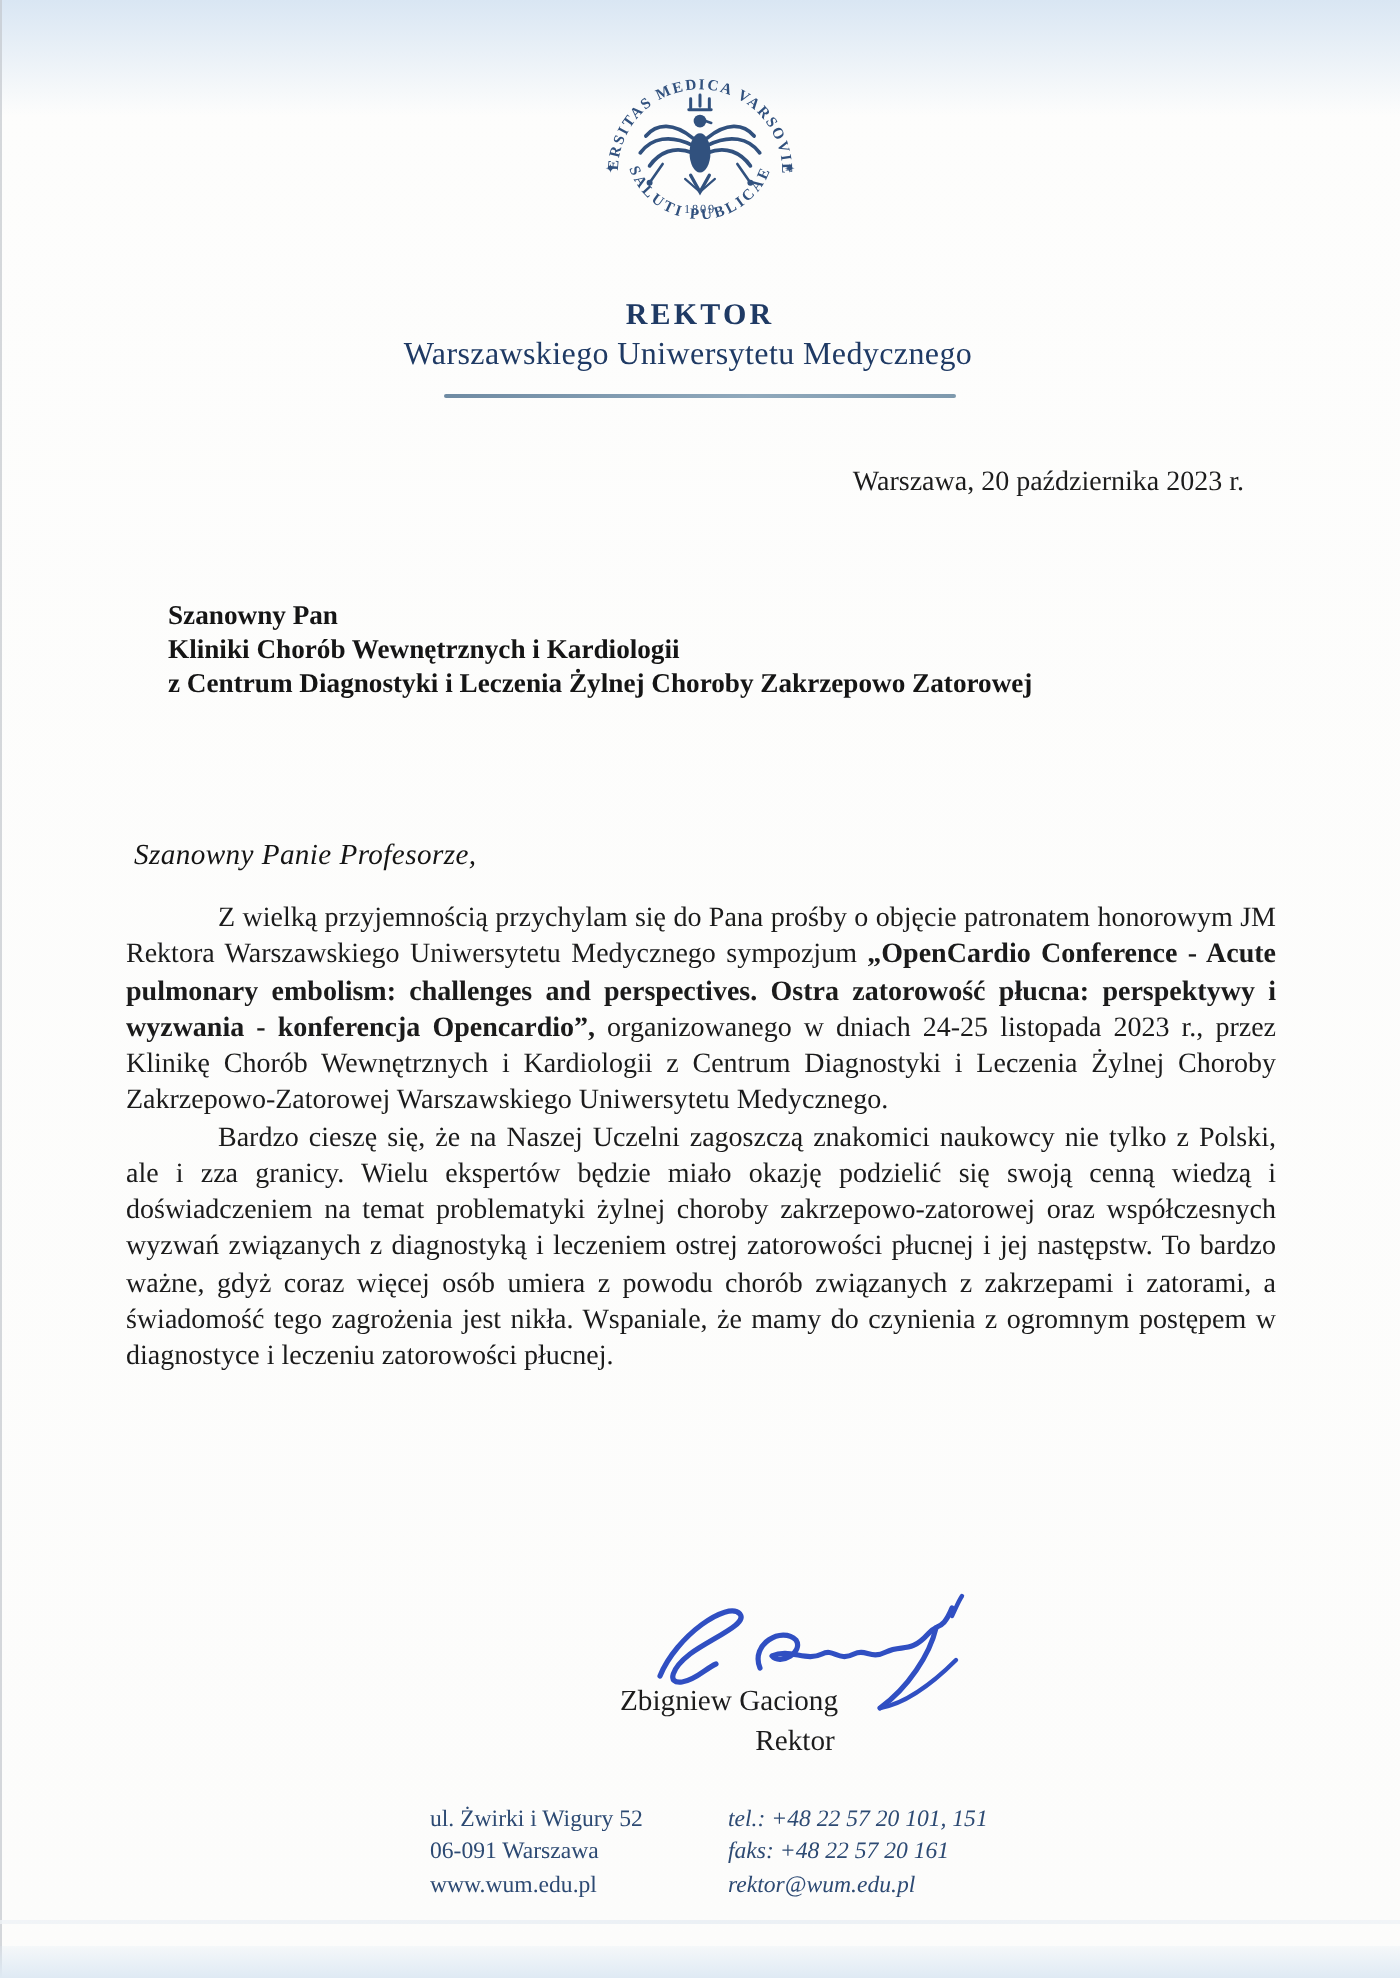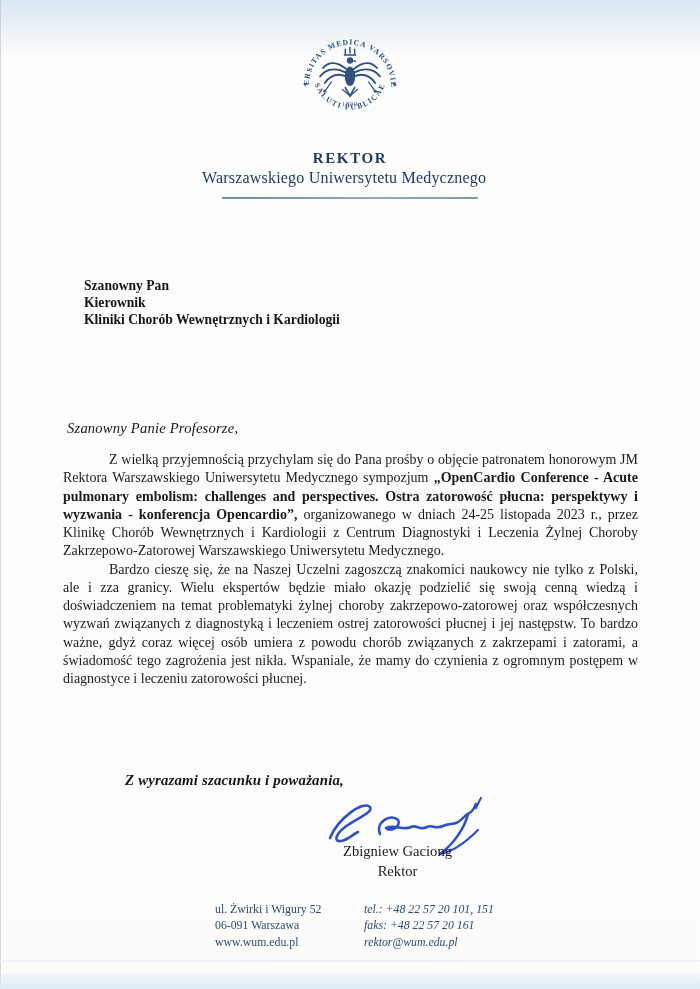--- a/index.html
+++ b/index.html
@@ -44,42 +44,42 @@
   }
   .hdr-rule{
     position:absolute;left:222px;top:197px;width:256px;height:2px;
     background:linear-gradient(90deg,#6f8ba3,#90a9bc 60%,#7e99ad);border-radius:1px;
   }
   .date-line{
     position:absolute;top:234px;left:0;width:622px;text-align:right;
     color:#1c1c1c;font-size:14px;
   }
   .addressee{
-    position:absolute;left:84px;top:277px;width:560px;
+    position:absolute;left:84px;top:299px;width:560px;
     color:#151515;font-size:13.6px;font-weight:700;line-height:17.1px;
   }
   .salutation{
     position:absolute;left:67px;top:420px;
     color:#151515;font-size:14.6px;font-weight:400;font-style:italic;letter-spacing:.2px;
   }
   .letter-body{
     position:absolute;left:63px;top:451px;width:575px;
     color:#1b1b1b;font-size:14px;line-height:18.25px;text-align:justify;
   }
   .letter-body p{margin:0;text-indent:46px;}
   .letter-body strong{font-weight:700;}
   .closing{
     position:absolute;left:125px;top:772px;
     color:#151515;font-size:14.8px;font-weight:700;font-style:italic;letter-spacing:.2px;
   }
   .signature-svg{
     position:absolute;left:318px;top:792px;width:178px;height:72px;
   }
   .sig-name{
-    position:absolute;left:310px;top:843px;width:175px;text-align:center;
+    position:absolute;left:310px;top:843px;width:175px;text-align:left;
     color:#1c1c1c;font-size:14.6px;
   }
   .sig-title{
     position:absolute;left:310px;top:863px;width:175px;text-align:center;
     color:#1c1c1c;font-size:14.6px;
   }
   .footer{
     position:absolute;left:0;top:901px;width:700px;
     color:#2d4a73;font-size:11.8px;line-height:16.4px;
   }
@@ -136,35 +136,35 @@
       <circle cx="33" cy="70" r="1.6" fill="#31517e" stroke="none"></circle>
       <path d="M80 60 L87 70" stroke-width="1.4"></path>
       <circle cx="87" cy="70" r="1.6" fill="#31517e" stroke="none"></circle>
     </g>
   </svg>
 
   <div class="hdr-title">REKTOR</div>
   <div class="hdr-subtitle">Warszawskiego Uniwersytetu Medycznego</div>
   <div class="hdr-rule"></div>
 
+  <div class="date-line">Warszawa, 20 października 2023 r.</div>
 
   <div class="addressee">
     <div>Szanowny Pan</div>
-    <div>Kierownik</div>
     <div>Kliniki Chorób Wewnętrznych i Kardiologii</div>
+    <div>z Centrum Diagnostyki i Leczenia Żylnej Choroby Zakrzepowo Zatorowej</div>
   </div>
 
   <div class="salutation">Szanowny Panie Profesorze,</div>
 
   <div class="letter-body">
     <p><span>Z wielką przyjemnością przychylam się do Pana prośby o objęcie patronatem honorowym JM Rektora Warszawskiego Uniwersytetu Medycznego sympozjum </span><strong>„OpenCardio Conference - Acute pulmonary embolism: challenges and perspectives. Ostra zatorowość płucna: perspektywy i wyzwania - konferencja Opencardio”,</strong><span> organizowanego w dniach 24-25 listopada 2023 r., przez Klinikę Chorób Wewnętrznych i Kardiologii z Centrum Diagnostyki i Leczenia Żylnej Choroby Zakrzepowo-Zatorowej Warszawskiego Uniwersytetu Medycznego.</span></p>
     <p>Bardzo cieszę się, że na Naszej Uczelni zagoszczą znakomici naukowcy nie tylko z Polski, ale i zza granicy. Wielu ekspertów będzie miało okazję podzielić się swoją cenną wiedzą i doświadczeniem na temat problematyki żylnej choroby zakrzepowo-zatorowej oraz współczesnych wyzwań związanych z diagnostyką i leczeniem ostrej zatorowości płucnej i jej następstw. To bardzo ważne, gdyż coraz więcej osób umiera z powodu chorób związanych z zakrzepami i zatorami, a świadomość tego zagrożenia jest nikła. Wspaniale, że mamy do czynienia z ogromnym postępem w diagnostyce i leczeniu zatorowości płucnej.</p>
   </div>
 
-  <div class="closing">Z wyrazami szacunku i poważania,</div>
 
   <svg class="signature-svg" viewBox="0 0 178 72">
     <g stroke="#2646c0" fill="none" stroke-width="2.6" stroke-linecap="round" stroke-linejoin="round" opacity="0.95">
       <path d="M12 46 C 20 26, 46 8, 52 15 C 56 20, 38 27, 27 35 C 18 42, 15 50, 23 49 C 30 48, 35 42, 40 40"></path>
       <path d="M62 42 C 57 30, 73 21, 80 28 C 84 34, 72 41, 68 36 C 77 32, 85 39, 93 35 C 99 32, 101 39, 109 35 C 115 32, 117 38, 125 34 C 133 30, 137 35, 146 25 C 151 19, 153 24, 158 12"></path>
       <path d="M150 22 C 147 35, 136 52, 122 62"></path>
       <path d="M122 62 C 134 60, 148 50, 160 38" stroke-width="2.2"></path>
       <path d="M163 6 C 161 9, 160 12, 158 16" stroke-width="2.2"></path>
     </g>
   </svg>

